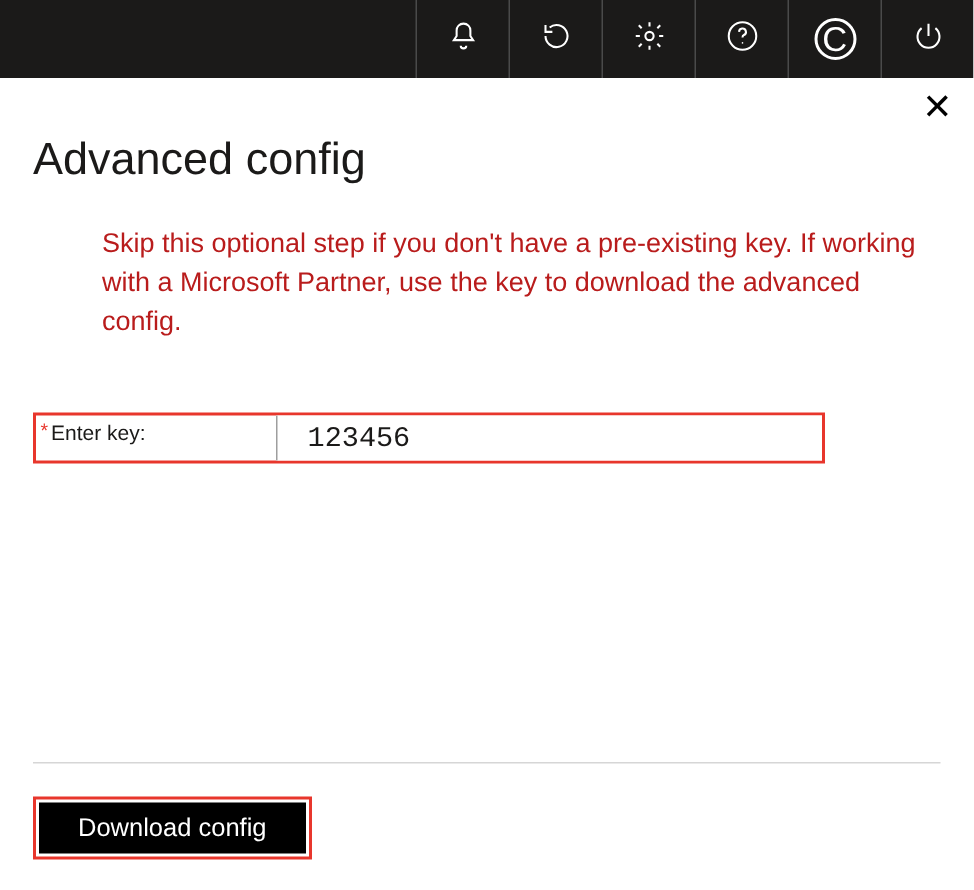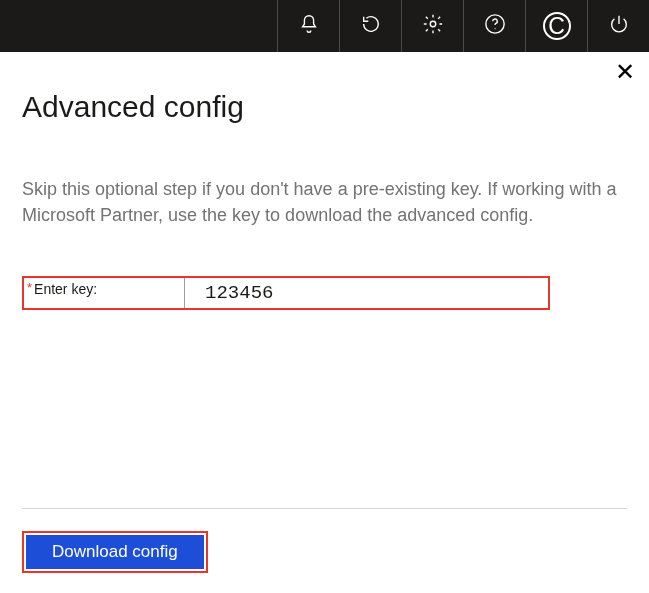--- a/index.html
+++ b/index.html
@@ -47,28 +47,29 @@
     top: 8px; right: 14px;
     font-size: 24px;
     cursor: pointer;
     color: #000;
     line-height: 1;
   }
   .title {
     font-size: 30px;
     font-weight: 400;
     margin-top: 38px;
-    margin-bottom: 52px;
+    margin-bottom: 25px;
     color: #1b1a19;
   }
   .desc {
     font-size: 18px;
     line-height: 1.45;
-    color: #737373;
+    color: #b91c1c;
     margin-bottom: 48px;
+    margin-left: 46px;
   }
 
   .field-row {
     border: 2px solid #e8362c;
     display: flex;
     align-items: stretch;
     width: 528px;
     height: 34px;
     background: #fff;
   }
@@ -115,21 +116,21 @@
     cursor: pointer;
     font-family: inherit;
   }
   .dl-btn { background:#0d62c9; }
   .dl-btn { background:#0a5bc4; }
   .dl-btn { background:#0b5ccb; }
   .dl-btn { background:#0a5cc0; }
   .dl-btn { background:#0b5dbc; }
   .dl-btn { background:#0c5cbd; }
   
-  .dl-btn { background:#1d4ed8; }
+  .dl-btn { background:#000000; }
 </style>
 </head>
 <body>
 
 <div class="toolbar">
   <div class="toolbar-item">
     <span>
       <svg viewBox="0 0 24 24">
           <path d="M12 3c-3 0-5 2.2-5 5v4l-2 3h14l-2-3V8c0-2.8-2-5-5-5z"></path>
           <path d="M10 19a2 2 0 0 0 4 0"></path>

